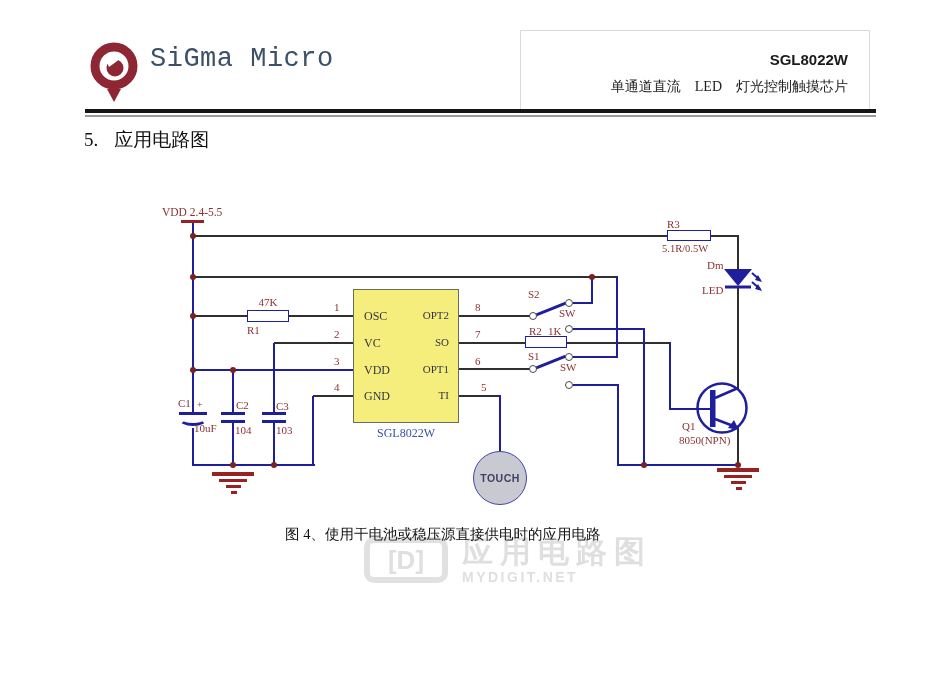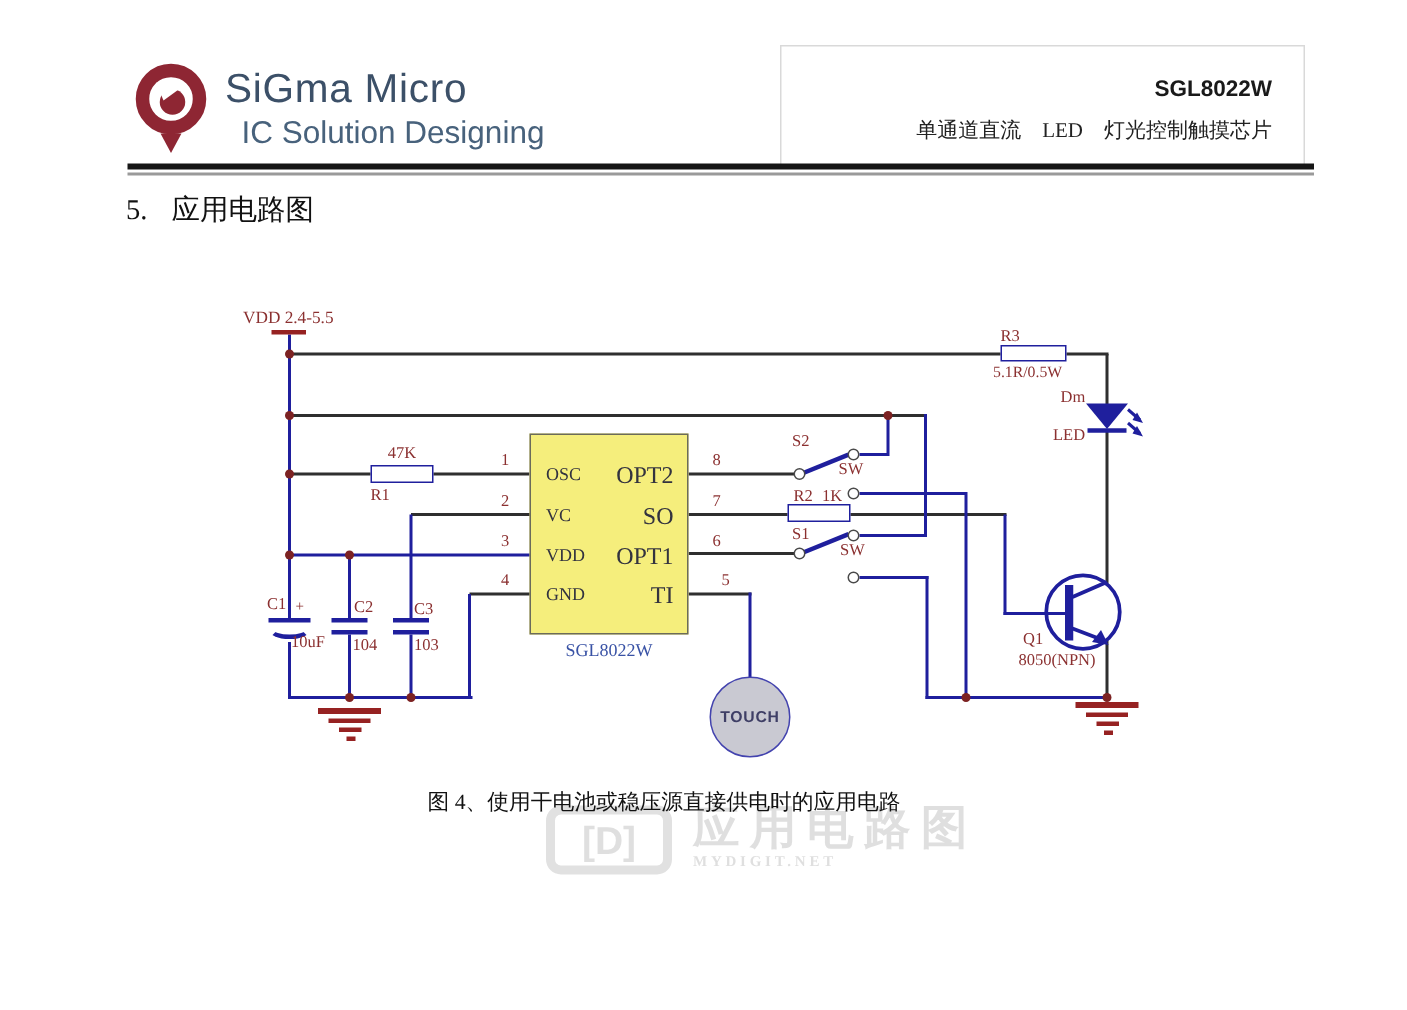--- a/index.html
+++ b/index.html
@@ -1,19 +1,19 @@
 <!DOCTYPE html>
 <html style="--wire_dark: #2f2f2f; --wire_blue: #1f1f9d; --label_red: #8b3030; --junction_red: #7c2222; --ground_red: #962222; --chip_fill: #f5ee7c; --chip_border: #6b6b5a; --chip_text: #33333f; --chip_name_blue: #3952a5; --brand_red: #8e2633; --brand_text: #3c5068; --touch_fill: #c9c9d2; --touch_border: #4343ae; --touch_text: #3f3f66;"><head>
 <meta charset="utf-8">
 <style>
   html,body{margin:0;padding:0;background:#ffffff;}
   .page{position:relative;width:938px;height:673px;background:#fff;overflow:hidden;
         font-family:"Liberation Serif",serif;}
   
-  .brand-name{position:absolute;left:150px;top:44px;font-family:Liberation Sans, sans-serif;
+  .brand-name{position:absolute;left:150px;top:44px;font-family:Liberation Mono, monospace;
               font-size:27px;font-weight:500;color:var(--brand_text);letter-spacing:.5px;}
   .brand-tag{position:absolute;left:161px;top:77px;font-family:"Liberation Sans",sans-serif;
              font-size:21px;color:#48627c;}
   .hcell-line{position:absolute;background:#d9d9d9;}
   .part-no{position:absolute;left:600px;top:51px;width:248px;text-align:right;
            font-family:"Liberation Sans",sans-serif;font-size:15px;font-weight:bold;color:#1a1a1a;}
   .subtitle{position:absolute;left:594px;top:78px;width:254px;text-align:right;
             font-size:14px;color:#222;}
   .rule1{position:absolute;left:85px;top:109px;width:791px;height:4px;background:#161616;}
   .rule2{position:absolute;left:85px;top:115px;width:791px;height:2px;background:#9a9a9a;}
@@ -30,51 +30,50 @@
   .lever{position:absolute;height:2.5px;width:33px;background:var(--wire_blue);
          transform:rotate(-22deg);transform-origin:0 50%;}
   .plate{position:absolute;background:var(--wire_blue);}
   .arc{position:absolute;width:28px;height:13px;border:3px solid transparent;
        border-bottom:3px solid var(--wire_blue);border-radius:50%;box-sizing:border-box;}
   .gbar{position:absolute;background:var(--ground_red);}
   .vbar{position:absolute;background:var(--ground_red);}
   .chip{position:absolute;left:353px;top:289px;width:106px;height:134px;box-sizing:border-box;
         background:var(--chip_fill);border:1px solid var(--chip_border);}
   .pin-l{position:absolute;left:10px;font-size:12px;color:var(--chip_text);}
-  .pin-r{position:absolute;right:9px;font-size:16px;color:var(--chip_text);}
+  .pin-r{position:absolute;right:9px;font-size:11px;color:var(--chip_text);}
   .chip-name{position:absolute;left:353px;top:426px;width:106px;text-align:center;
              font-size:12px;color:var(--chip_name_blue);}
   .pnum{position:absolute;font-size:11px;color:var(--label_red);}
   .touch{position:absolute;left:473px;top:451px;width:54px;height:54px;border-radius:50%;
          background:var(--touch_fill);border:1.5px solid var(--touch_border);box-sizing:border-box;
          display:flex;align-items:center;justify-content:center;
          font-family:"Liberation Sans",sans-serif;font-size:10.5px;font-weight:bold;
          color:var(--touch_text);letter-spacing:.5px;}
   
   .caption{position:absolute;left:285px;top:525px;font-size:14.5px;color:#111;z-index:3;}
   .wm{position:absolute;left:364px;top:537px;display:flex;align-items:flex-start;gap:14px;
       opacity:.55;color:#c6c6c6;z-index:2;font-family:"Liberation Sans",sans-serif;}
   .wm-logo{width:84px;height:46px;border:6px solid #c9c9c9;border-radius:10px;box-sizing:border-box;
            display:flex;align-items:center;justify-content:center;font-size:26px;font-weight:bold;}
   .wm-title{font-size:31px;font-weight:bold;letter-spacing:7px;line-height:30px;}
-  .wm-url{font-size:10px;font-weight:bold;letter-spacing:2.5px;margin-top:2px;font-family:Liberation Serif, serif;}
+  .wm-url{font-size:14px;font-weight:bold;letter-spacing:2.5px;margin-top:2px;}
 </style>
 </head>
 <body>
 
 <div class="page">
 
   <svg style="position:absolute;left:86px;top:38px" width="58" height="66" viewBox="0 0 58 66">
     <circle cx="28" cy="28" r="19" fill="none" stroke="#8e2633" stroke-width="9"></circle>
     <polygon points="21,51 35,51 28,64" fill="#8e2633"></polygon>
     <circle cx="29" cy="30" r="8.5" fill="#8e2633"></circle>
     <polygon points="18,17 34,21 23,29" fill="#ffffff"></polygon>
   </svg>
   <div class="brand-name">SiGma Micro</div>
-  <div class="brand-tag">IC Solution Designing</div>
   <i class="hcell-line" style="left:520px;top:30px;width:1px;height:80px"></i>
   <i class="hcell-line" style="left:869px;top:30px;width:1px;height:80px"></i>
   <i class="hcell-line" style="left:520px;top:30px;width:350px;height:1px"></i>
   <div class="part-no">SGL8022W</div>
   <div class="subtitle">单通道直流　LED　灯光控制触摸芯片</div>
   <i class="rule1"></i>
   <i class="rule2"></i>
 
   <div class="sec-title">
     <span class="num">5.</span><span>应用电路图</span>

